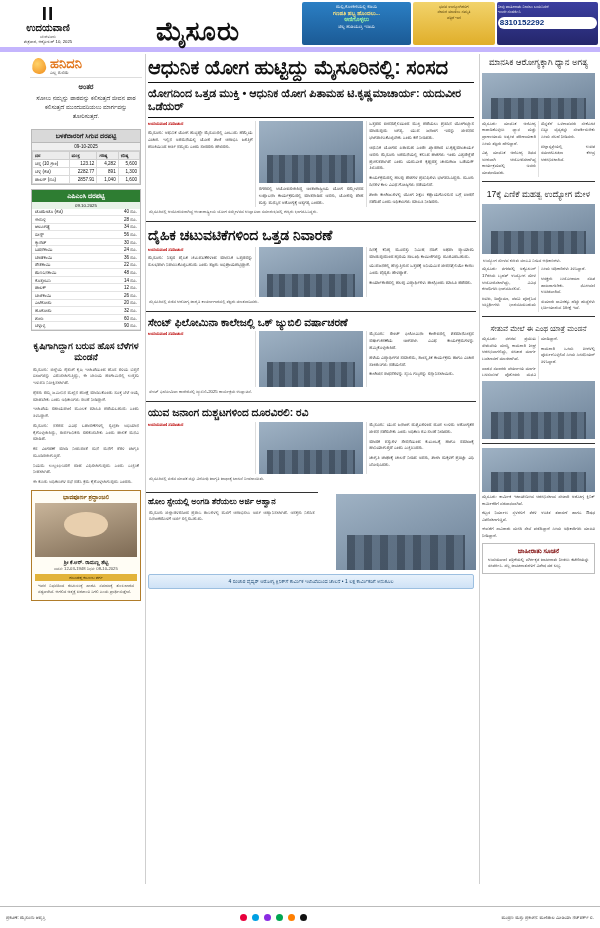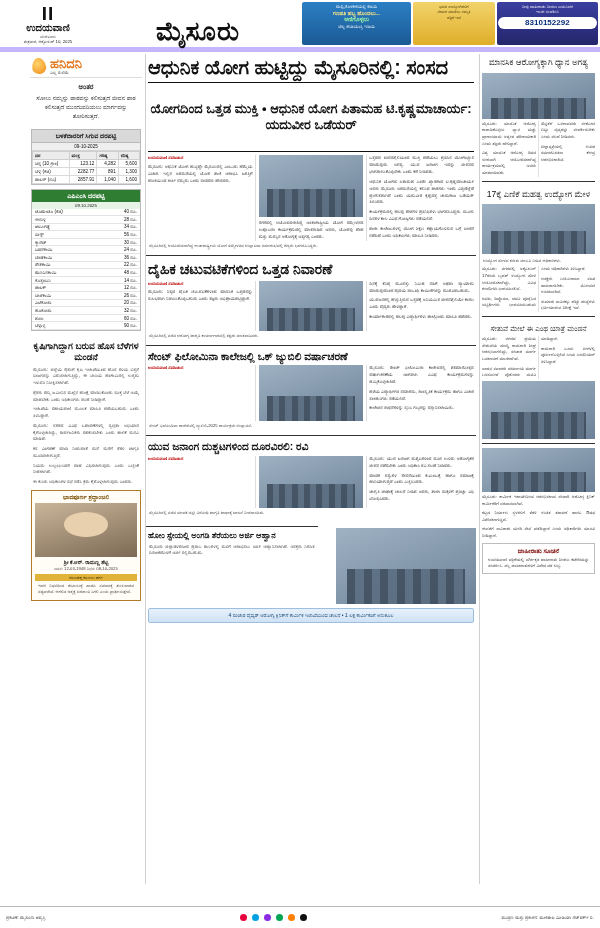--- a/index.html
+++ b/index.html
@@ -19,21 +19,21 @@
   .mh-logo .glyph { font-size:19px; font-weight:bold; color:#111; letter-spacing:1px; line-height:1; }
   .mh-logo .name { font-size:10px; font-weight:bold; color:#111; line-height:1.05; text-align:left; }
   .mh-logo .sub { font-size:4.2px; color:#333; text-align:center; line-height:1.1; margin-top:1px; }
   .mh-title { flex:1; display:flex; align-items:flex-end; justify-content:center; }
   .mh-title span { font-size:26px; font-weight:bold; color:#111; letter-spacing:1px; }
   .mh-ads { width:300px; display:flex; gap:2px; padding:2px; }
   .ad-a { flex:1.35; background:linear-gradient(180deg,#2b7fc4,#1b5a95); border-radius:2px; color:#fff; font-size:4.6px; text-align:center; padding:2px 1px; line-height:1.25; position:relative; overflow:hidden;}
   .ad-a .hl { color:#ffe680; font-weight:bold; font-size:5.4px; display:block; }
   .ad-a .grn { color:#9ff7a5; font-weight:bold; font-size:6px; display:block; }
   .ad-b { flex:1; background:linear-gradient(180deg,#f2d36b,#e0ae2a); border-radius:2px; color:#3a2a00; font-size:4.2px; text-align:center; padding:2px 1px; line-height:1.25; }
-  .ad-c { flex:1.25; background:linear-gradient(180deg,#3b3fa0,#24266b); border-radius:2px; color:#fff; font-size:4.2px; text-align:center; padding:2px 1px; line-height:1.25; }
+  .ad-c { flex:1.25; background:linear-gradient(180deg,#3b3fa0,#24266b); border-radius:2px; color:#fff; font-size:4.2px; text-align:left; padding:2px 1px; line-height:1.25; }
   .ad-c .phone { display:block; background:#fff; color:#0a2f7a; font-weight:bold; font-size:8px; border-radius:7px; margin-top:2px; padding:1px 2px; }
   .mh-meta { font-size:4.3px; color:#222; text-align:center; line-height:1.2; }
 
   
   .body-grid { display:flex; height:832px; padding:2px 3px 0 3px; gap:3px;margin-left:27px; }
   .col-left { width:112px; }
   .col-mid { flex:1; }
   .col-right { width:118px; }
 
   .rule-v { border-left:1px solid #cfcfcf; }
@@ -72,21 +72,21 @@
      background:repeating-linear-gradient(90deg,#3c4a5a 0 7%,#586a7d 7% 14%); opacity:.85; }
   .photo.portrait { background:linear-gradient(165deg,#c9b59a,#7d6a54); }
   .photo.portrait::after { content:""; position:absolute; left:28%; top:18%; width:44%; height:46%; border-radius:50%; background:#e8cfae; }
   .caption { font-size:4.3px; color:#333; line-height:1.4; padding:2px 3px; text-align:justify; }
   .pc-name { text-align:center; font-size:5.4px; font-weight:bold; margin-top:2px; }
   .pc-sub { text-align:center; font-size:4.2px; color:#444; line-height:1.35; }
   .pc-strip { margin-top:3px; background:#e2b33a; color:#3a2a00; font-size:4px; text-align:center; padding:1px; }
 
   
   .headline-main { font-size:19.5px; font-weight:bold; line-height:1.15; color:#111; padding:2px 2px 3px; }
-  .subhead-main { font-size:13px; font-weight:bold; text-align:center; color:#111; border-top:1px solid #111; border-bottom:1px solid #111; padding:18px 0; margin:1px 2px 3px; }
+  .subhead-main { font-size:11px; font-weight:bold; color:#111; border-top:1px solid #111; border-bottom:1px solid #111; padding:4px 0; margin:1px 2px 3px; }
   .cols3 { column-count:3; column-gap:6px; column-rule:1px solid #ddd; font-size:4.5px; line-height:1.52; text-align:justify; color:#222; padding:0 2px; }
   .cols3 p, .cols2 p, .cols4 p { margin:0 0 3px 0; }
   .byline { font-size:4.4px; font-weight:bold; color:#b00; margin-bottom:2px; }
   .head2 { font-size:14px; font-weight:bold; line-height:1.2; padding:5px 2px 3px; color:#111; border-top:1px solid #333; margin-top:4px; }
   .head3 { font-size:10.5px; font-weight:bold; line-height:1.2; padding:4px 2px 3px; color:#111; border-top:1px solid #333; margin-top:4px; }
 
   
   .r-head { font-size:8.6px; font-weight:normal; line-height:1.25; padding:3px 2px; color:#111;text-align:center; }
   .r-head.small { font-size:7.4px; }
   .r-tiny { font-size:4.4px; line-height:1.5; text-align:justify; color:#222; padding:0 2px; }

